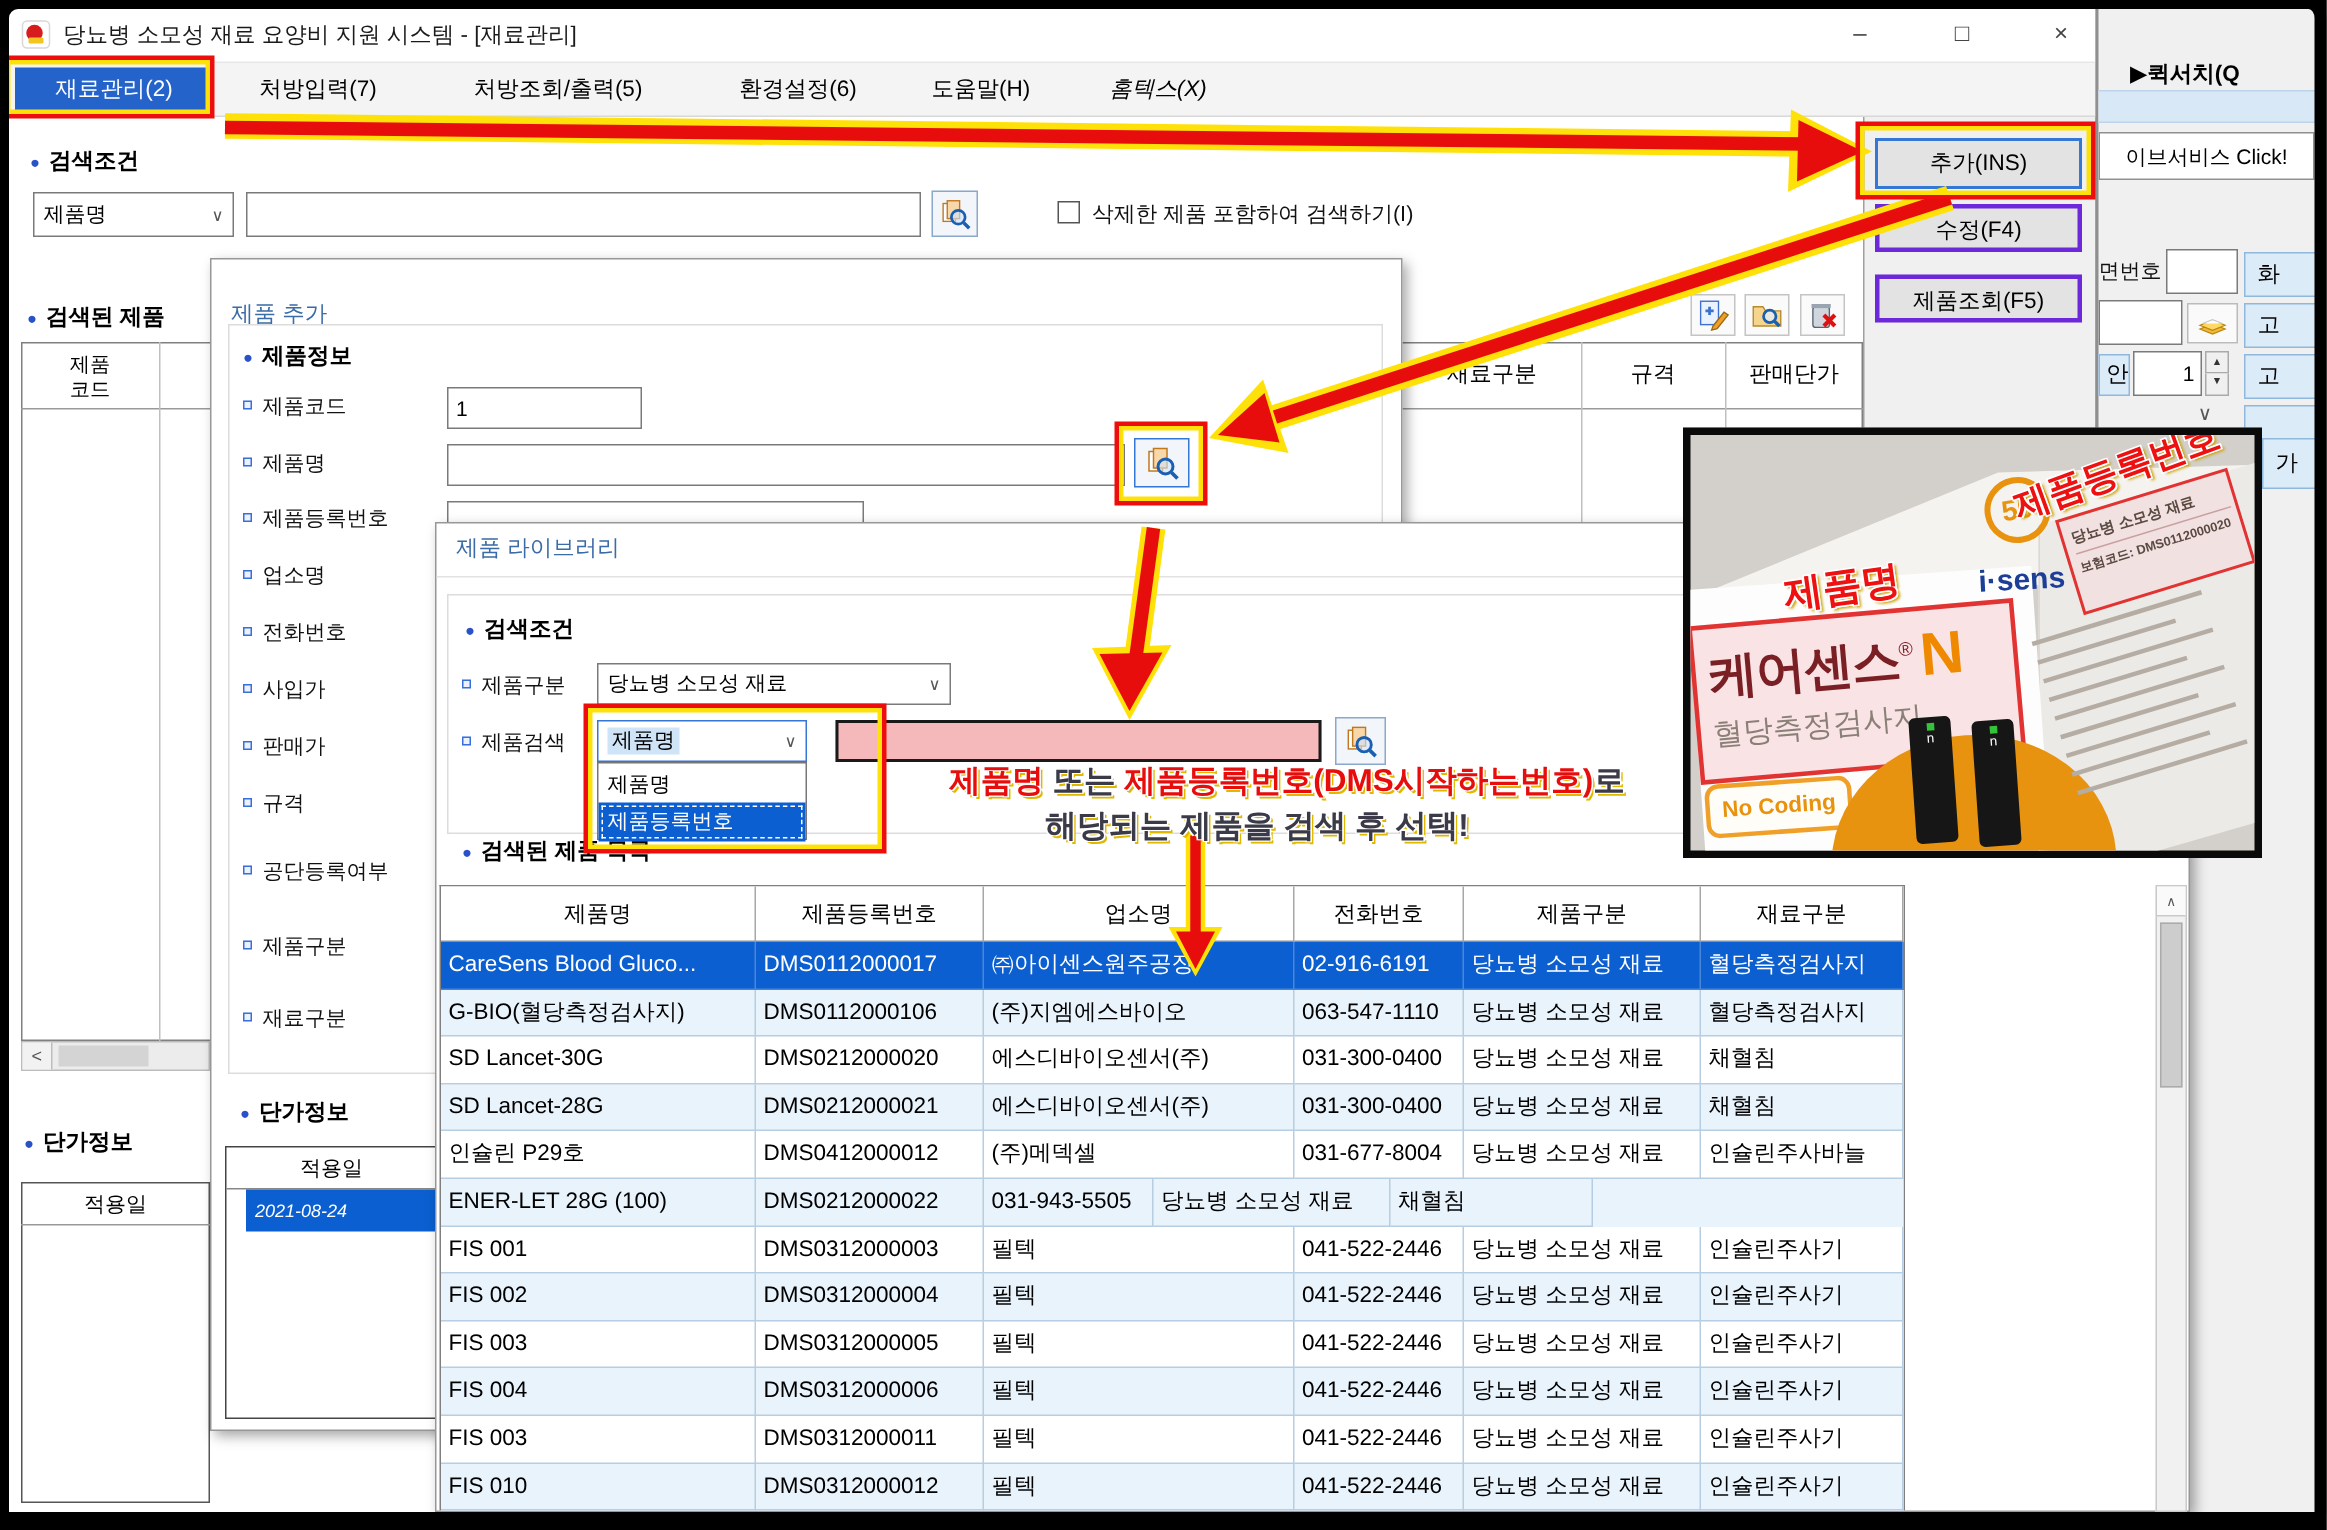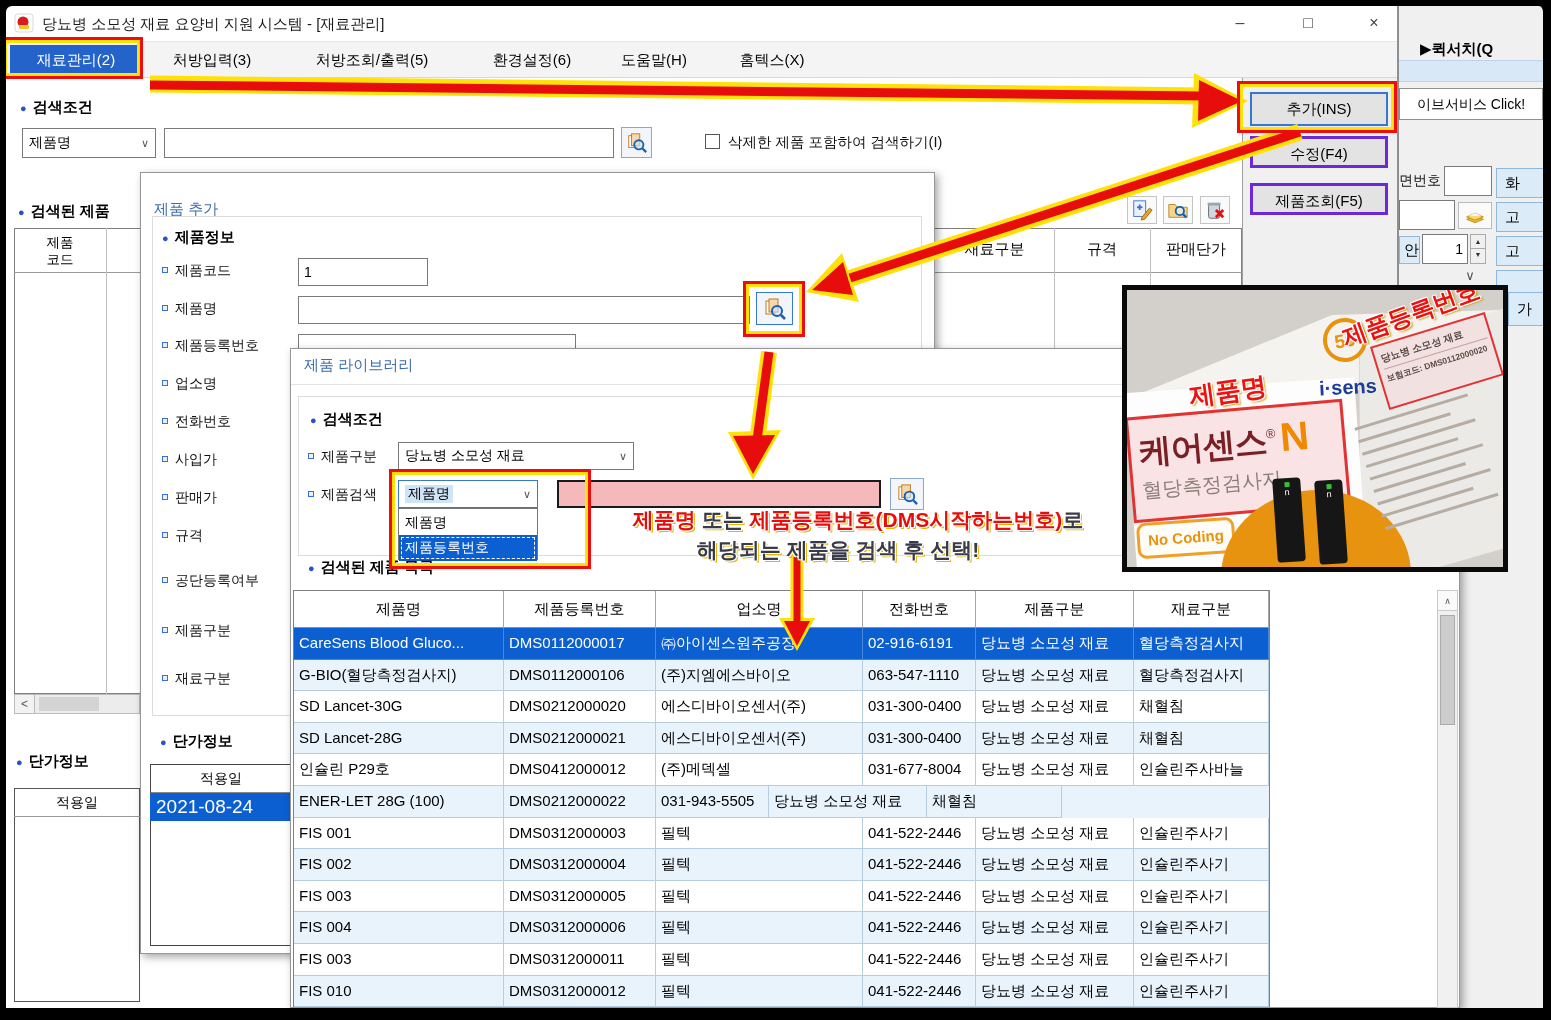--- a/index.html
+++ b/index.html
@@ -58,25 +58,25 @@
         <rect x="5" y="12" width="10" height="4" rx="1" fill="#f2c520"></rect>
       </svg>
   </div>
   <div class="abs title-text" style="left:42px;top:12px;">당뇨병 소모성 재료 요양비 지원 시스템 - [재료관리]</div>
   <div class="abs winctl" style="left:1218px;top:10px;width:44px;height:26px;">–</div>
   <div class="abs winctl" style="left:1286px;top:10px;width:44px;height:26px;">□</div>
   <div class="abs winctl" style="left:1352px;top:10px;width:44px;height:26px;">×</div>
 
   <div class="abs menubar" style="left:6px;top:42px;width:1391px;height:36px;"></div>
   <div class="abs menuitem active" style="left:10px;top:45px;width:132px;height:30px;">재료관리(2)</div>
-  <div class="abs menuitem" style="left:158px;top:45px;width:108px;height:30px;">처방입력(3)</div>
+  <div class="abs menuitem" style="left:158px;top:45px;width:108px;height:30px;">처방입력(7)</div>
   <div class="abs menuitem" style="left:284px;top:45px;width:176px;height:30px;">처방조회/출력(5)</div>
   <div class="abs menuitem" style="left:476px;top:45px;width:112px;height:30px;">환경설정(6)</div>
   <div class="abs menuitem" style="left:604px;top:45px;width:100px;height:30px;">도움말(H)</div>
-  <div class="abs menuitem" style="left:722px;top:45px;width:100px;height:30px;">홈텍스(X)</div>
+  <div class="abs menuitem" style="left:722px;top:45px;width:100px;height:30px;font-style:italic;">홈텍스(X)</div>
 
   <div class="abs" style="left:6px;top:78px;width:1236px;height:930px;background:#fff;"></div>
 
   <div class="abs seclabel" style="left:20px;top:98px;"><span class="bullet">●</span><span>검색조건</span></div>
   <div class="abs combo" style="left:22px;top:128px;width:134px;height:30px;">
       <span>제품명</span>
       <span class="chev">∨</span>
     </div>
   <input class="abs input" style="left: 164px; top: 128px; width: 450px; height: 30px;" value="">
   <div class="abs iconbtn" style="left:621px;top:127px;width:31px;height:31px;">
@@ -195,21 +195,21 @@
         <rect x="6" y="2" width="9" height="13" fill="#f8d8a8" stroke="#c07820"></rect>
         <circle cx="14" cy="14" r="5" fill="rgba(205,228,255,.6)" stroke="#1a5fb0" stroke-width="2"></circle>
         <line x1="18" y1="18" x2="22" y2="22" stroke="#1a5fb0" stroke-width="2.5"></line>
       </svg>
   </div>
   <input class="abs input" style="left: 298px; top: 334px; width: 278px; height: 28px;">
   <div class="abs seclabel" style="left:160px;top:732px;"><span class="bullet">●</span><span>단가정보</span></div>
   <div class="abs" style="left:150px;top:764px;width:142px;height:182px;background:#fff;border:1px solid #444;"></div>
   <div class="abs" style="left:150px;top:770px;width:142px;font-size:14px;text-align:center;">적용일</div>
   <div class="abs hline" style="left:151px;top:792px;width:140px;height:1px;background:#888;"></div>
-  <div class="abs" style="left:150px;top:793px;width:140px;height:28px;background:#0b5fd0;color:#fff;font-size:19px;line-height:28px;padding-left:6px;">2021-08-24</div>
+  <div class="abs" style="left:164px;top:793px;width:140px;height:28px;background:#0b5fd0;color:#fff;font-size:12px;line-height:28px;padding-left:6px;font-style:italic;">2021-08-24</div>
 
   <div class="abs dialog" style="left:290px;top:348px;width:1170px;height:660px;"></div>
   <div class="abs dlgtitle" style="left:304px;top:356px;">제품 라이브러리</div>
   <div class="abs hline" style="left:291px;top:384px;width:1168px;height:1px;background:#e2e2e2;"></div>
   <div class="abs groupbox" style="left:298px;top:396px;width:1152px;height:160px;"></div>
   <div class="abs seclabel" style="left:310px;top:410px;"><span class="bullet">●</span><span>검색조건</span></div>
   <div class="abs flabel" style="left:308px;top:448px;"><span class="sq"></span><span>제품구분</span></div>
   <div class="abs combo" style="left:398px;top:442px;width:236px;height:28px;">
       <span>당뇨병 소모성 재료</span>
       <span class="chev">∨</span>

